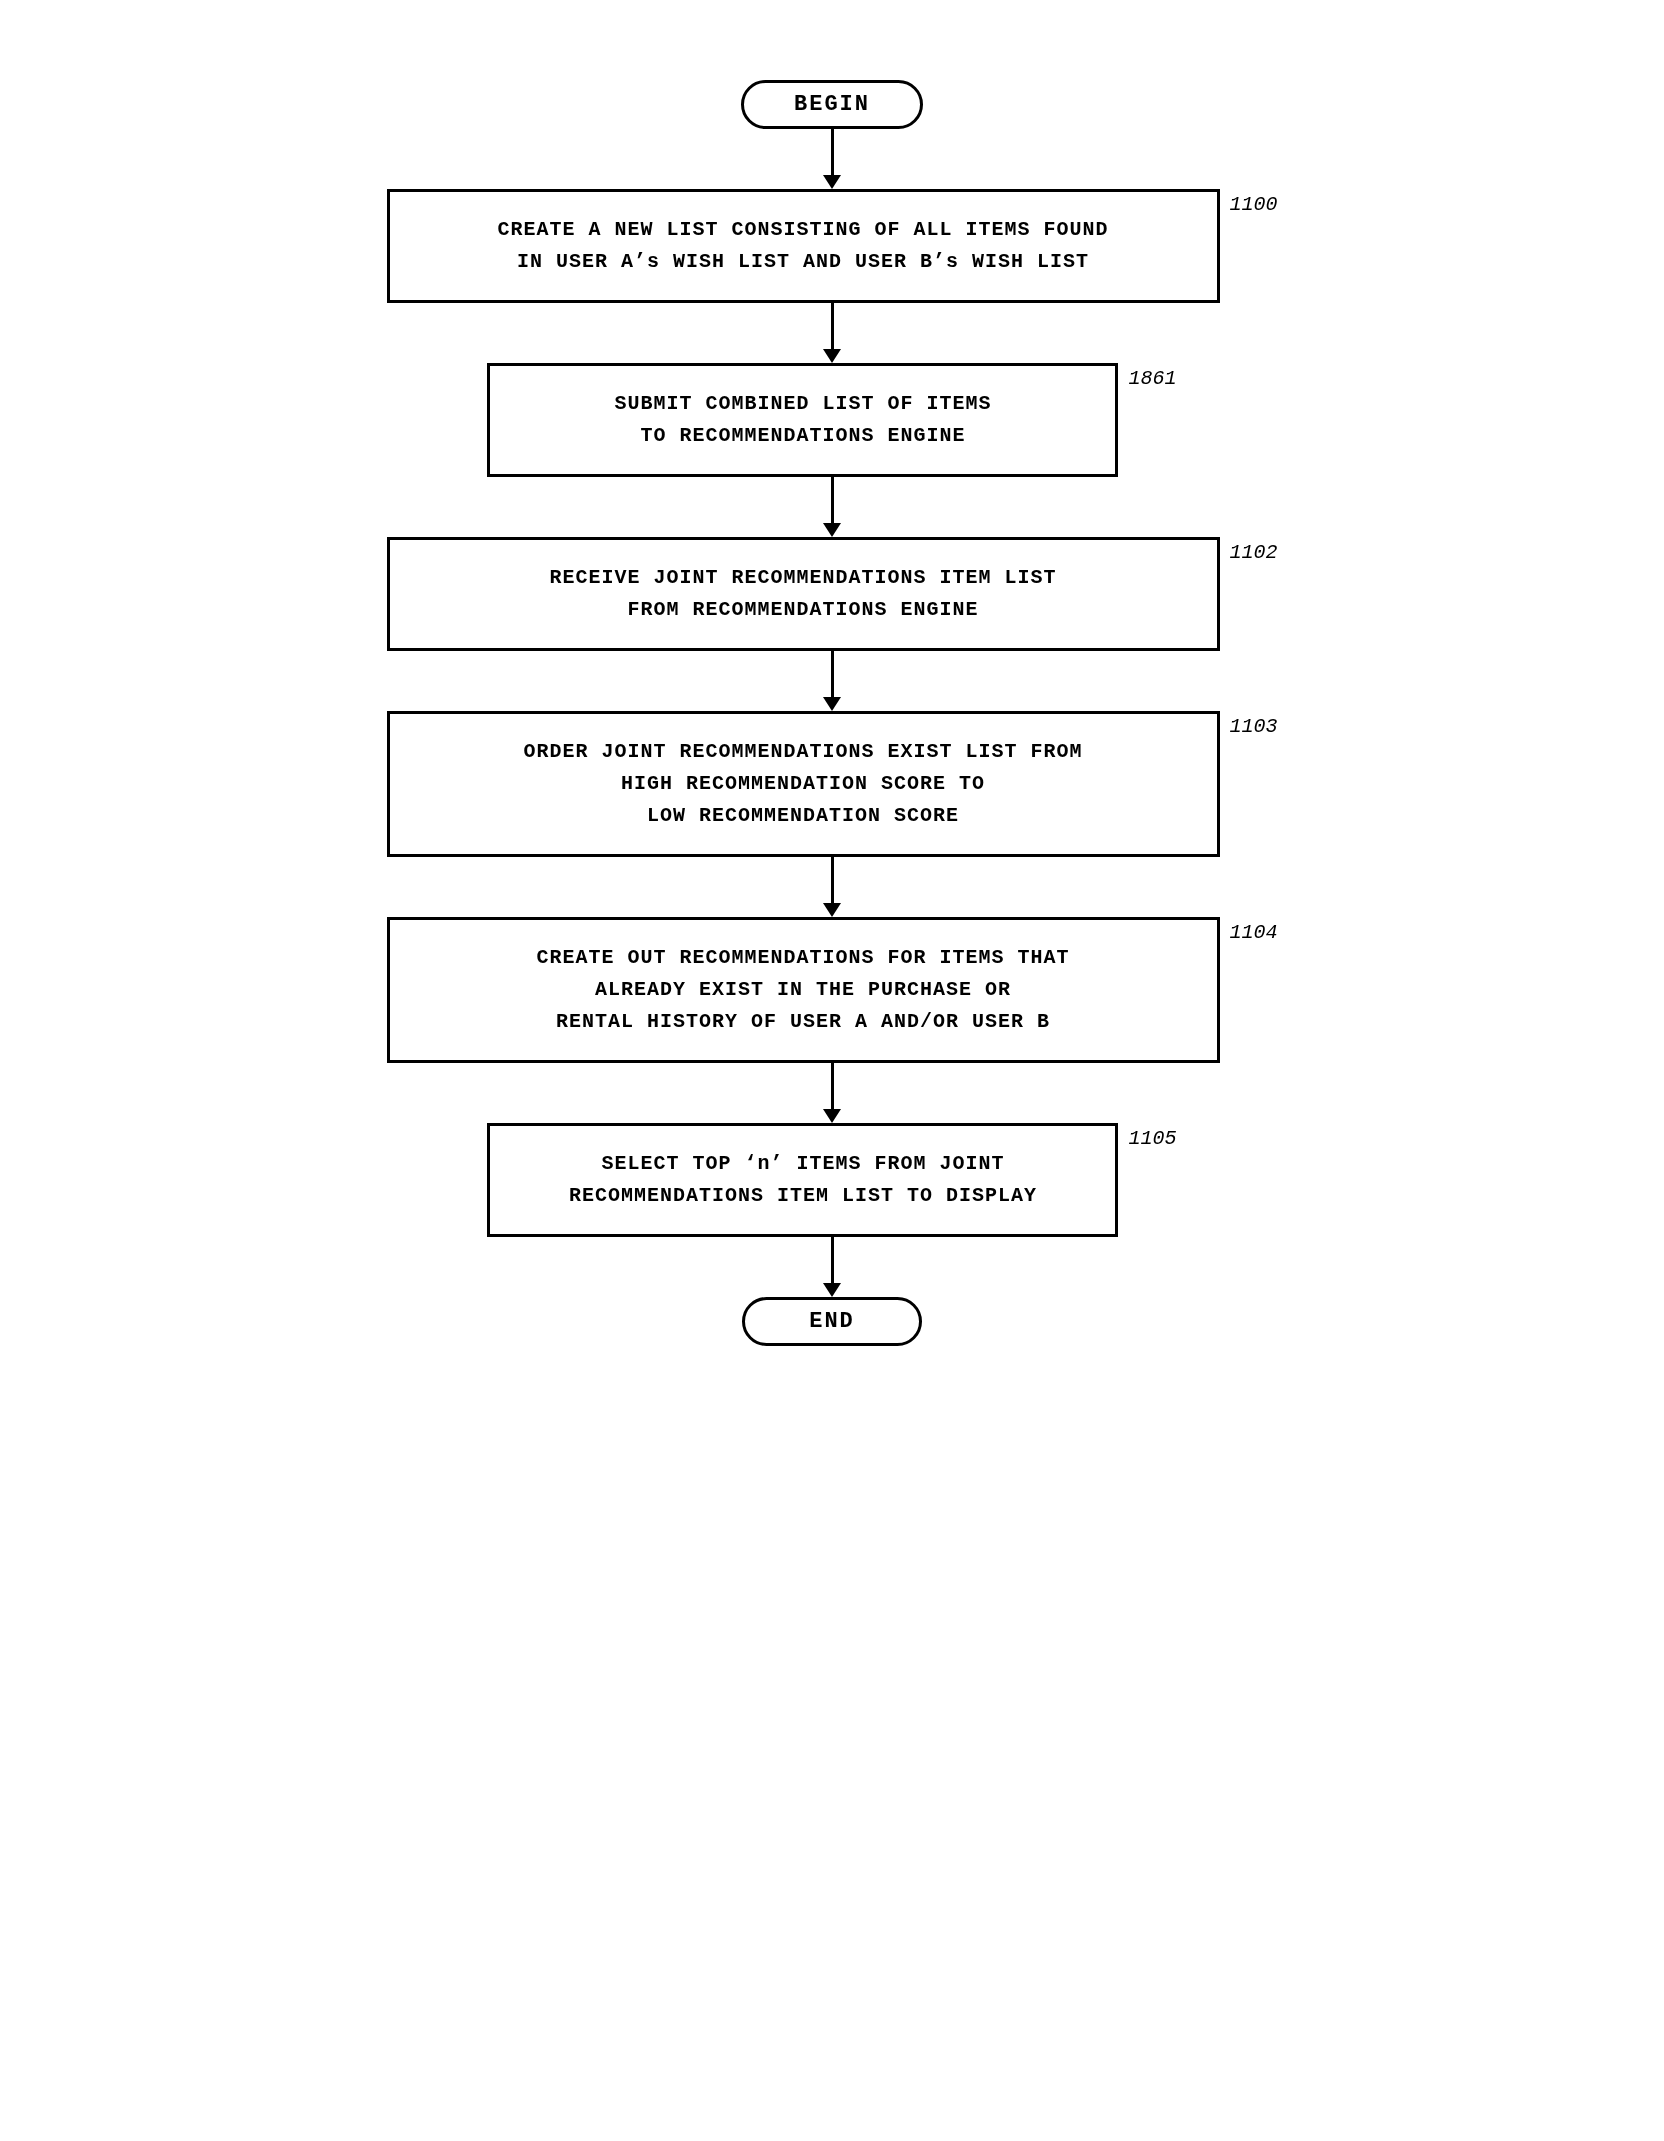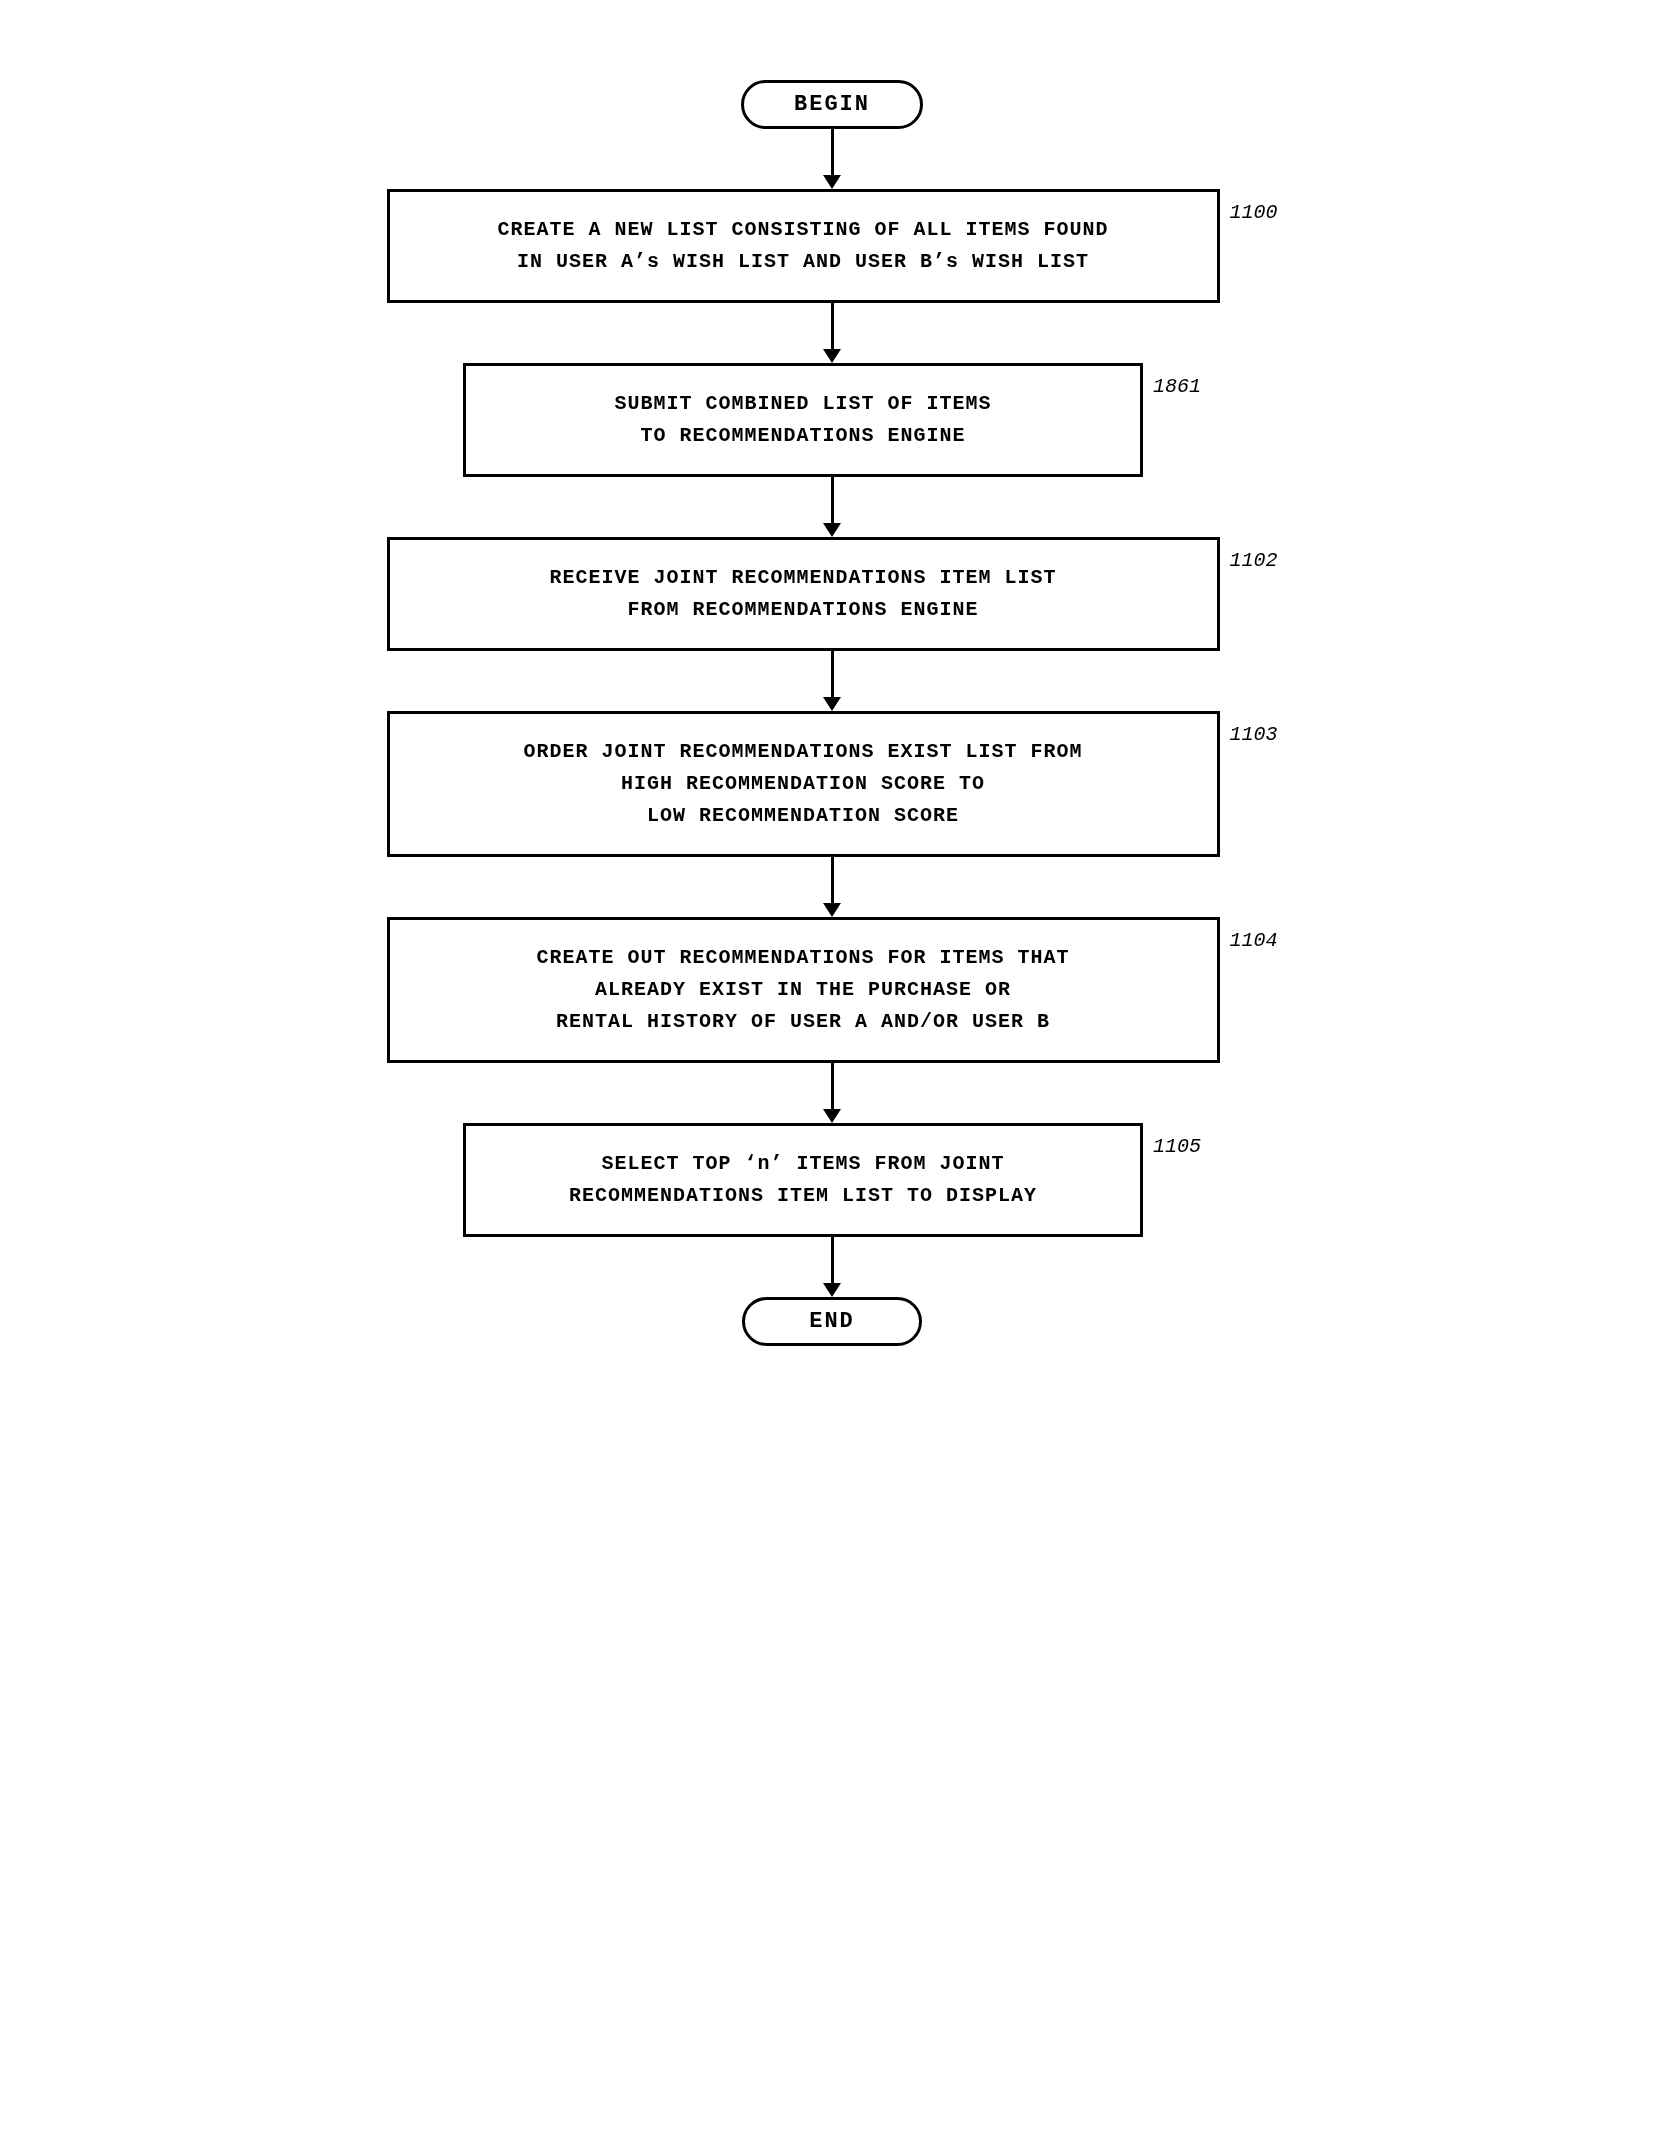--- a/index.html
+++ b/index.html
@@ -56,21 +56,21 @@
       display: flex;
       align-items: flex-start;
       position: relative;
     }
 
     .step-label {
       font-style: italic;
       font-size: 20px;
       font-weight: normal;
       margin-left: 10px;
-      margin-top: 12px;
+      margin-top: 4px;
       white-space: nowrap;
       font-family: 'Courier New', Courier, monospace;
     }
 
     
     .arrow {
       display: flex;
       flex-direction: column;
       align-items: center;
       height: 60px;
@@ -90,21 +90,21 @@
       border-right: 9px solid transparent;
       border-top: 14px solid #000;
     }
 
     
     .wide-1100 {
       width: 833px;
     }
 
     .wide-750 {
-      width: 680px;
+      width: 631px;
     }
   </style>
 </head>
 <body>
 
 <div class="flowchart">
 
   <div class="rounded-box">BEGIN</div>
 
   <div class="arrow">

